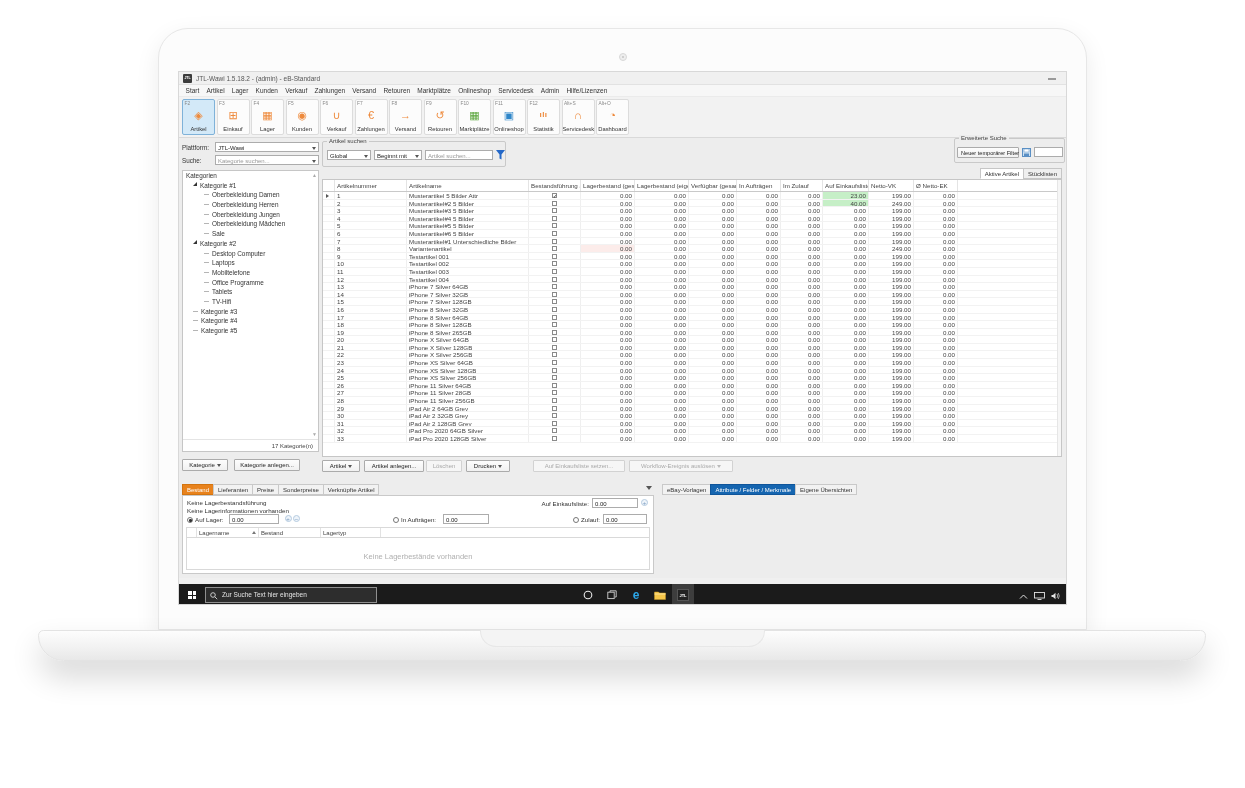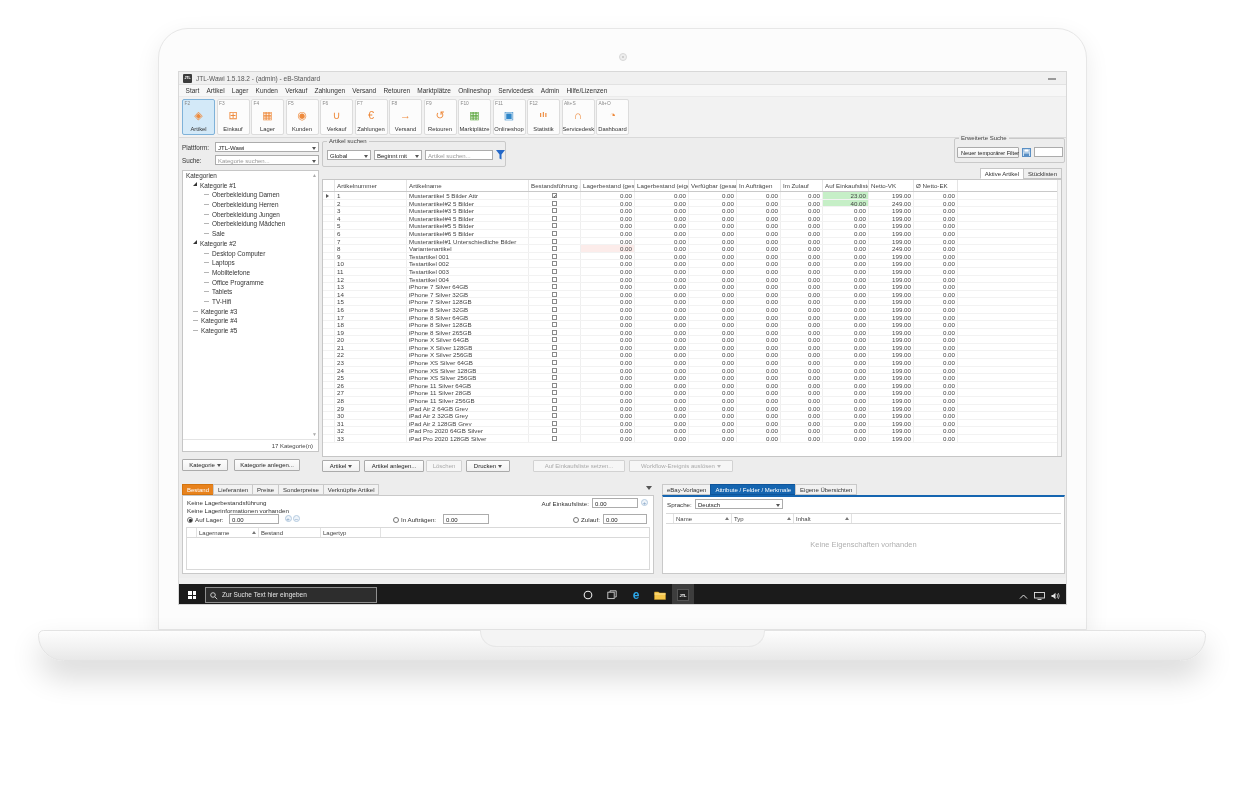--- a/index.html
+++ b/index.html
@@ -818,38 +818,26 @@
       <div class="smtxt" style="right:53px;top:20px"><span class="radio"></span><span>Zulauf:</span></div>
       <div class="tbx" style="right:6px;top:18px;width:44px">0.00</div>
 
       <div class="mini">
         <div class="mh" id="mini-head">
             <div class="mc" style="width: 10px;"></div>
             <div class="mc" style="width: 62px;">Lagername<span class="sorta"></span></div>
             <div class="mc" style="width: 62px;">Bestand</div>
             <div class="mc" style="width: 60px;">Lagertyp</div>
           </div>
+        <div class="emptymsg" style="top:24px">Keine Lagerbestände vorhanden</div>
       </div>
     </div>
 
     <div class="panel-tabs" id="attr-tabs" style="left:483px"><span class="ptab">eBay-Vorlagen</span><span class="ptab blue">Attribute / Felder / Merkmale</span><span class="ptab">Eigene Übersichten</span></div>
 
-    <div class="pbodyR">
-      <div class="smtxt" style="left:4px;top:4px">Sprache:</div>
-      <div class="select" style="left:32px;top:2px;width:88px"><span>Deutsch</span></div>
-      <div class="mini" style="top:16px;border-bottom:none;border-left:none;border-right:none">
-        <div class="mh" id="attr-head">
-            <div class="mc" style="width: 8px;"></div>
-            <div class="mc" style="width: 58px;">Name<span class="sorta"></span></div>
-            <div class="mc" style="width: 62px;">Typ<span class="sorta"></span></div>
-            <div class="mc" style="width: 58px;">Inhalt<span class="sorta"></span></div>
-          </div>
-        <div class="emptymsg" style="top:26px">Keine Eigenschaften vorhanden</div>
-      </div>
-    </div>
   </div>
 
   <div class="taskbar">
     <div class="startbtn">
       <div class="winlogo">
         <i style="left:0;top:0"></i>
           <i style="left:4.5px;top:0"></i>
           <i style="left:0;top:4.5px"></i>
           <i style="left:4.5px;top:4.5px"></i>
       </div>

